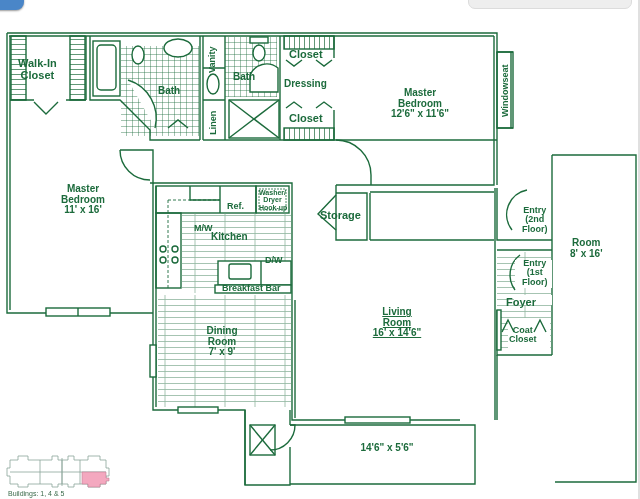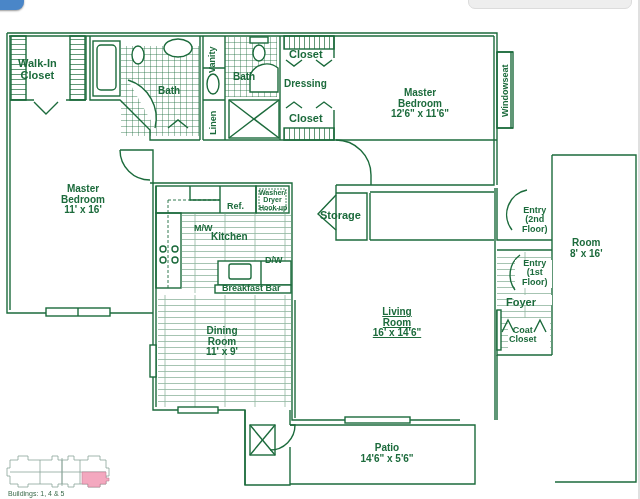--- a/index.html
+++ b/index.html
@@ -206,29 +206,28 @@
   <div>8' x 16'</div>
 </div>
 <div class="lbl sm" style="left:506px;top:297px;">Foyer</div>
 <div class="lbl xs" style="left:509px;top:326px;">
   <div>Coat</div>
   <div>Closet</div>
 </div>
 <div class="lbl big" style="left:187px;top:326px;width:70px;">
   <div>Dining</div>
   <div>Room</div>
-  <div>11' x 9'</div>
+  <div>7' x 9'</div>
 </div>
 <div class="lbl big" style="left:357px;top:307px;width:80px;text-decoration:underline;">
   <div>Living</div>
   <div>Room</div>
   <div>16' x 14'6"</div>
 </div>
 <div class="lbl big" style="left:342px;top:443px;width:90px;">
-  <div>Patio</div>
   <div>14'6" x 5'6"</div>
 </div>
 
 <svg class="mini" width="104" height="34" viewBox="0 0 104 34">
   <g stroke="#8aa59a" stroke-width="0.8" fill="none">
     <path d="M4 6 H12 V2 H22 V6 H34 V30 H22 V33 H12 V30 H4 V22 H1 V14 H4 Z"></path>
     <path d="M34 6 H46 V2 H52 V6 H56 V30 H52 V33 H46 V30 H34"></path>
     <path d="M56 6 H62 V2 H68 V6 H74 V30 H68 V33 H62 V30 H56"></path>
     <path d="M74 6 H82 V2 H94 V6 H100 V14 H103 V22 H100 V30 H94 V33 H82 V30 H74"></path>
     <line x1="4" y1="18" x2="100" y2="18"></line>

